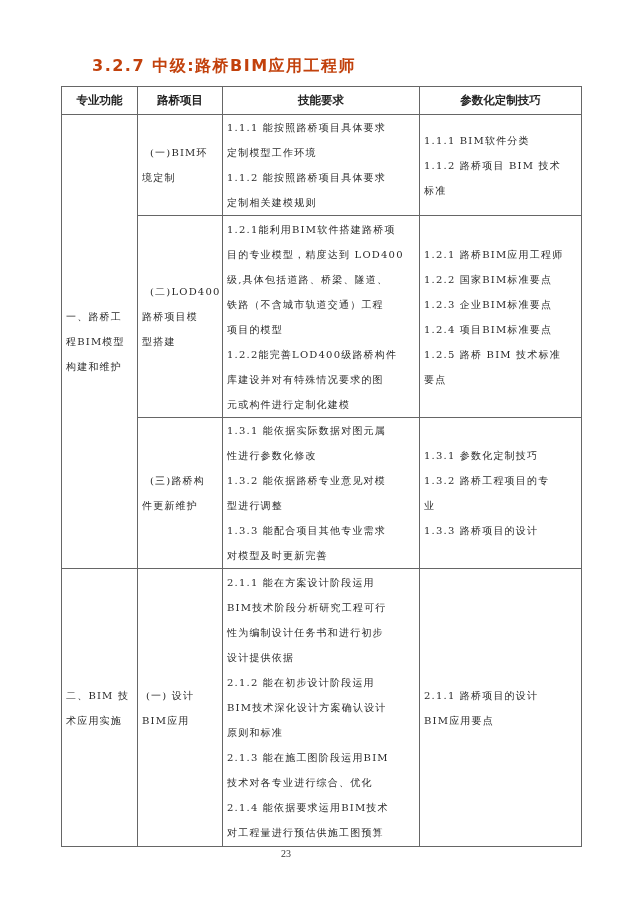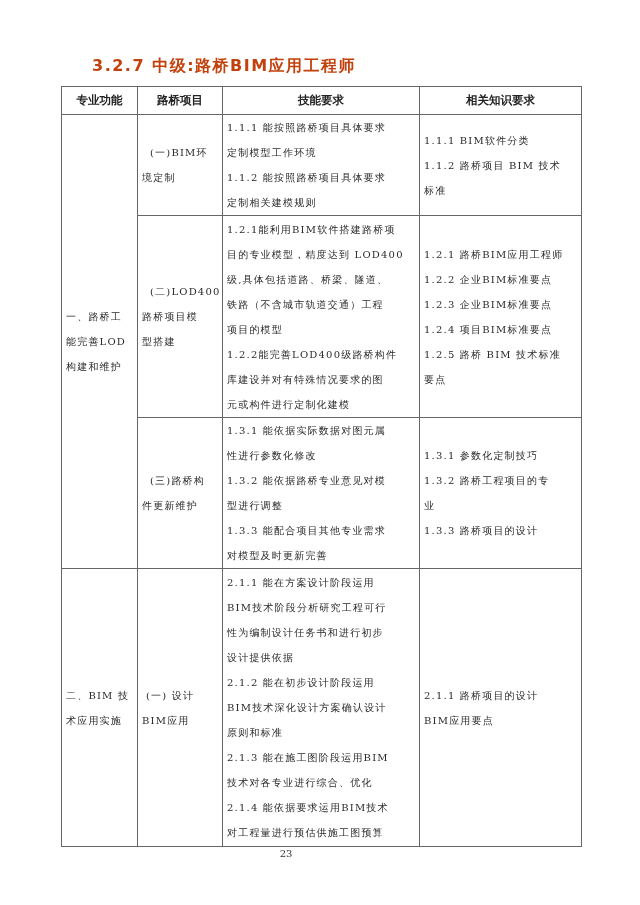--- a/index.html
+++ b/index.html
@@ -7,46 +7,46 @@
          font-family:"DejaVu Serif","Liberation Serif",serif; color:#2a2a2a; }
   .title { position:absolute; left:92px; top:56px; font-family:"DejaVu Sans","Liberation Sans",sans-serif;
            font-weight:bold; font-size:16px; letter-spacing:1.5px; color:#c2410c; }
   table.main { position:absolute; left:61px; top:86px; width:520px; border-collapse:collapse; table-layout:fixed; }
   table.main td, table.main th { border:1.2px solid #666; padding:0 4px; vertical-align:middle; }
   table.main th { height:27px; font-family:"DejaVu Sans","Liberation Sans",sans-serif; font-weight:bold;
                   font-size:11.5px; text-align:center; color:#222; }
   .cell-text { font-size:10px; line-height:25px; letter-spacing:1.2px; }
   .center-cell { padding-left:6px; }
   .line { display:block; white-space:nowrap; }
-  .page-num { position:absolute; left:0; width:572px; top:848px; text-align:center; font-size:10px; color:#333; }
+  .page-num { position:absolute; left:0; width:572px; top:848px; text-align:center; font-size:10px; color:#333;font-family:Liberation Serif, serif; }
 </style>
 </head>
 <body>
 
 <div class="title">3.2.7 中级:路桥BIM应用工程师</div>
 
 <table class="main">
   <colgroup>
     <col style="width:76px">
       <col style="width:85px">
       <col style="width:197px">
       <col style="width:162px">
   </colgroup>
   <tbody>
       <tr>
     <th>专业功能</th>
     <th>路桥项目</th>
     <th>技能要求</th>
-    <th>相关知识要求</th>
+    <th>参数化定制技巧</th>
   </tr>
 
   <tr style="height:99px">
     <td rowspan="3" class="cell-text center-cell">
       <span class="line">一、路桥工</span>
-      <span class="line">能完善LOD</span>
+      <span class="line">程BIM模型</span>
       <span class="line">构建和维护</span>
     </td>
     <td class="cell-text center-cell">
       <span class="line" style="padding-left:8px">(一)BIM环</span>
       <span class="line">境定制</span>
     </td>
     <td class="cell-text">
       <span class="line">1.1.1 能按照路桥项目具体要求</span>
       <span class="line">定制模型工作环境</span>
       <span class="line">1.1.2 能按照路桥项目具体要求</span>
@@ -70,21 +70,21 @@
       <span class="line">目的专业模型，精度达到 LOD400</span>
       <span class="line">级,具体包括道路、桥梁、隧道、</span>
       <span class="line">铁路（不含城市轨道交通）工程</span>
       <span class="line">项目的模型</span>
       <span class="line">1.2.2能完善LOD400级路桥构件</span>
       <span class="line">库建设并对有特殊情况要求的图</span>
       <span class="line">元或构件进行定制化建模</span>
     </td>
     <td class="cell-text">
       <span class="line">1.2.1 路桥BIM应用工程师</span>
-      <span class="line">1.2.2 企业BIM标准要点</span>
+      <span class="line">1.2.2 国家BIM标准要点</span>
       <span class="line">1.2.3 企业BIM标准要点</span>
       <span class="line">1.2.4 项目BIM标准要点</span>
       <span class="line">1.2.5 路桥 BIM 技术标准</span>
       <span class="line">要点</span>
     </td>
   </tr>
 
   <tr style="height:150px">
     <td class="cell-text center-cell">
       <span class="line" style="padding-left:8px">(三)路桥构</span>

